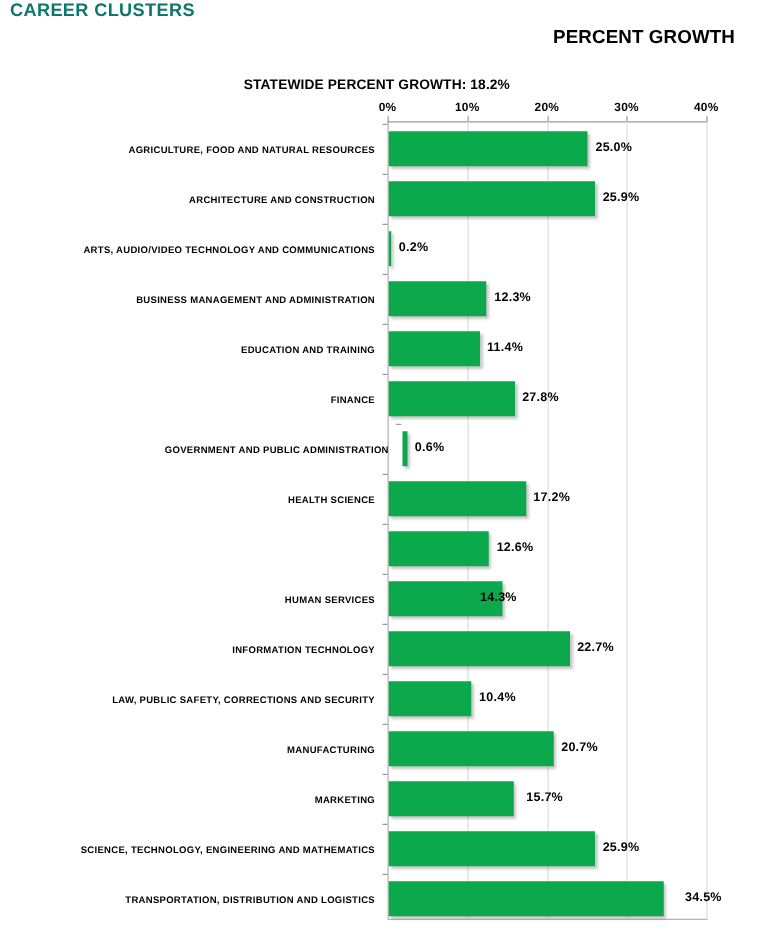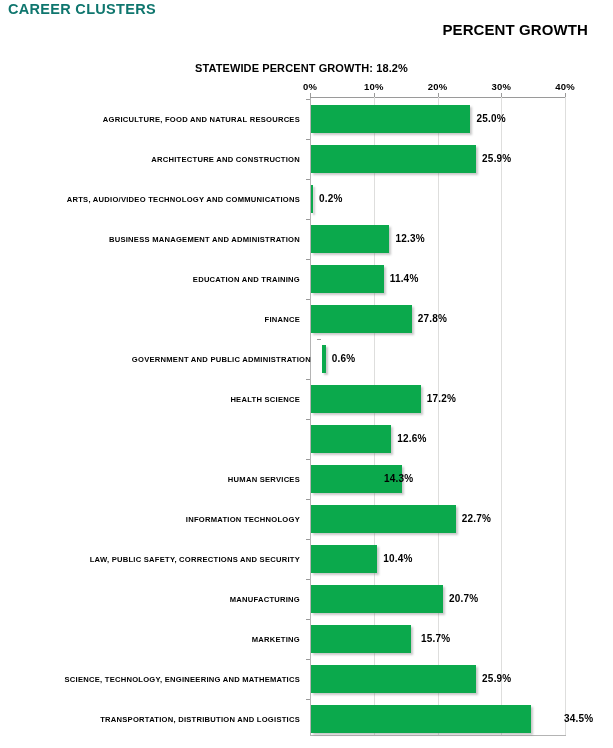--- a/index.html
+++ b/index.html
@@ -286,16 +286,16 @@
       <div class="row" style="top: 659px;">
         <div class="cat-label">SCIENCE, TECHNOLOGY, ENGINEERING AND MATHEMATICS</div>
         <div class="row-tick"></div>
         <div class="bar" style="width: 165.112px; background: rgb(11, 169, 76);"></div>
         <div class="bar-value" style="left: 482.112px;">25.9%</div>
       </div>
       <div class="row" style="top: 699px;">
         <div class="cat-label">TRANSPORTATION, DISTRIBUTION AND LOGISTICS</div>
         <div class="row-tick"></div>
         <div class="bar" style="width: 219.938px; background: rgb(11, 169, 76);"></div>
-        <div class="bar-value" style="left: 564px;">34.5%</div>
+        <div class="bar-value" style="left: 548px;">34.5%</div>
       </div>
     </div>
 </div>
 
 </body></html>

